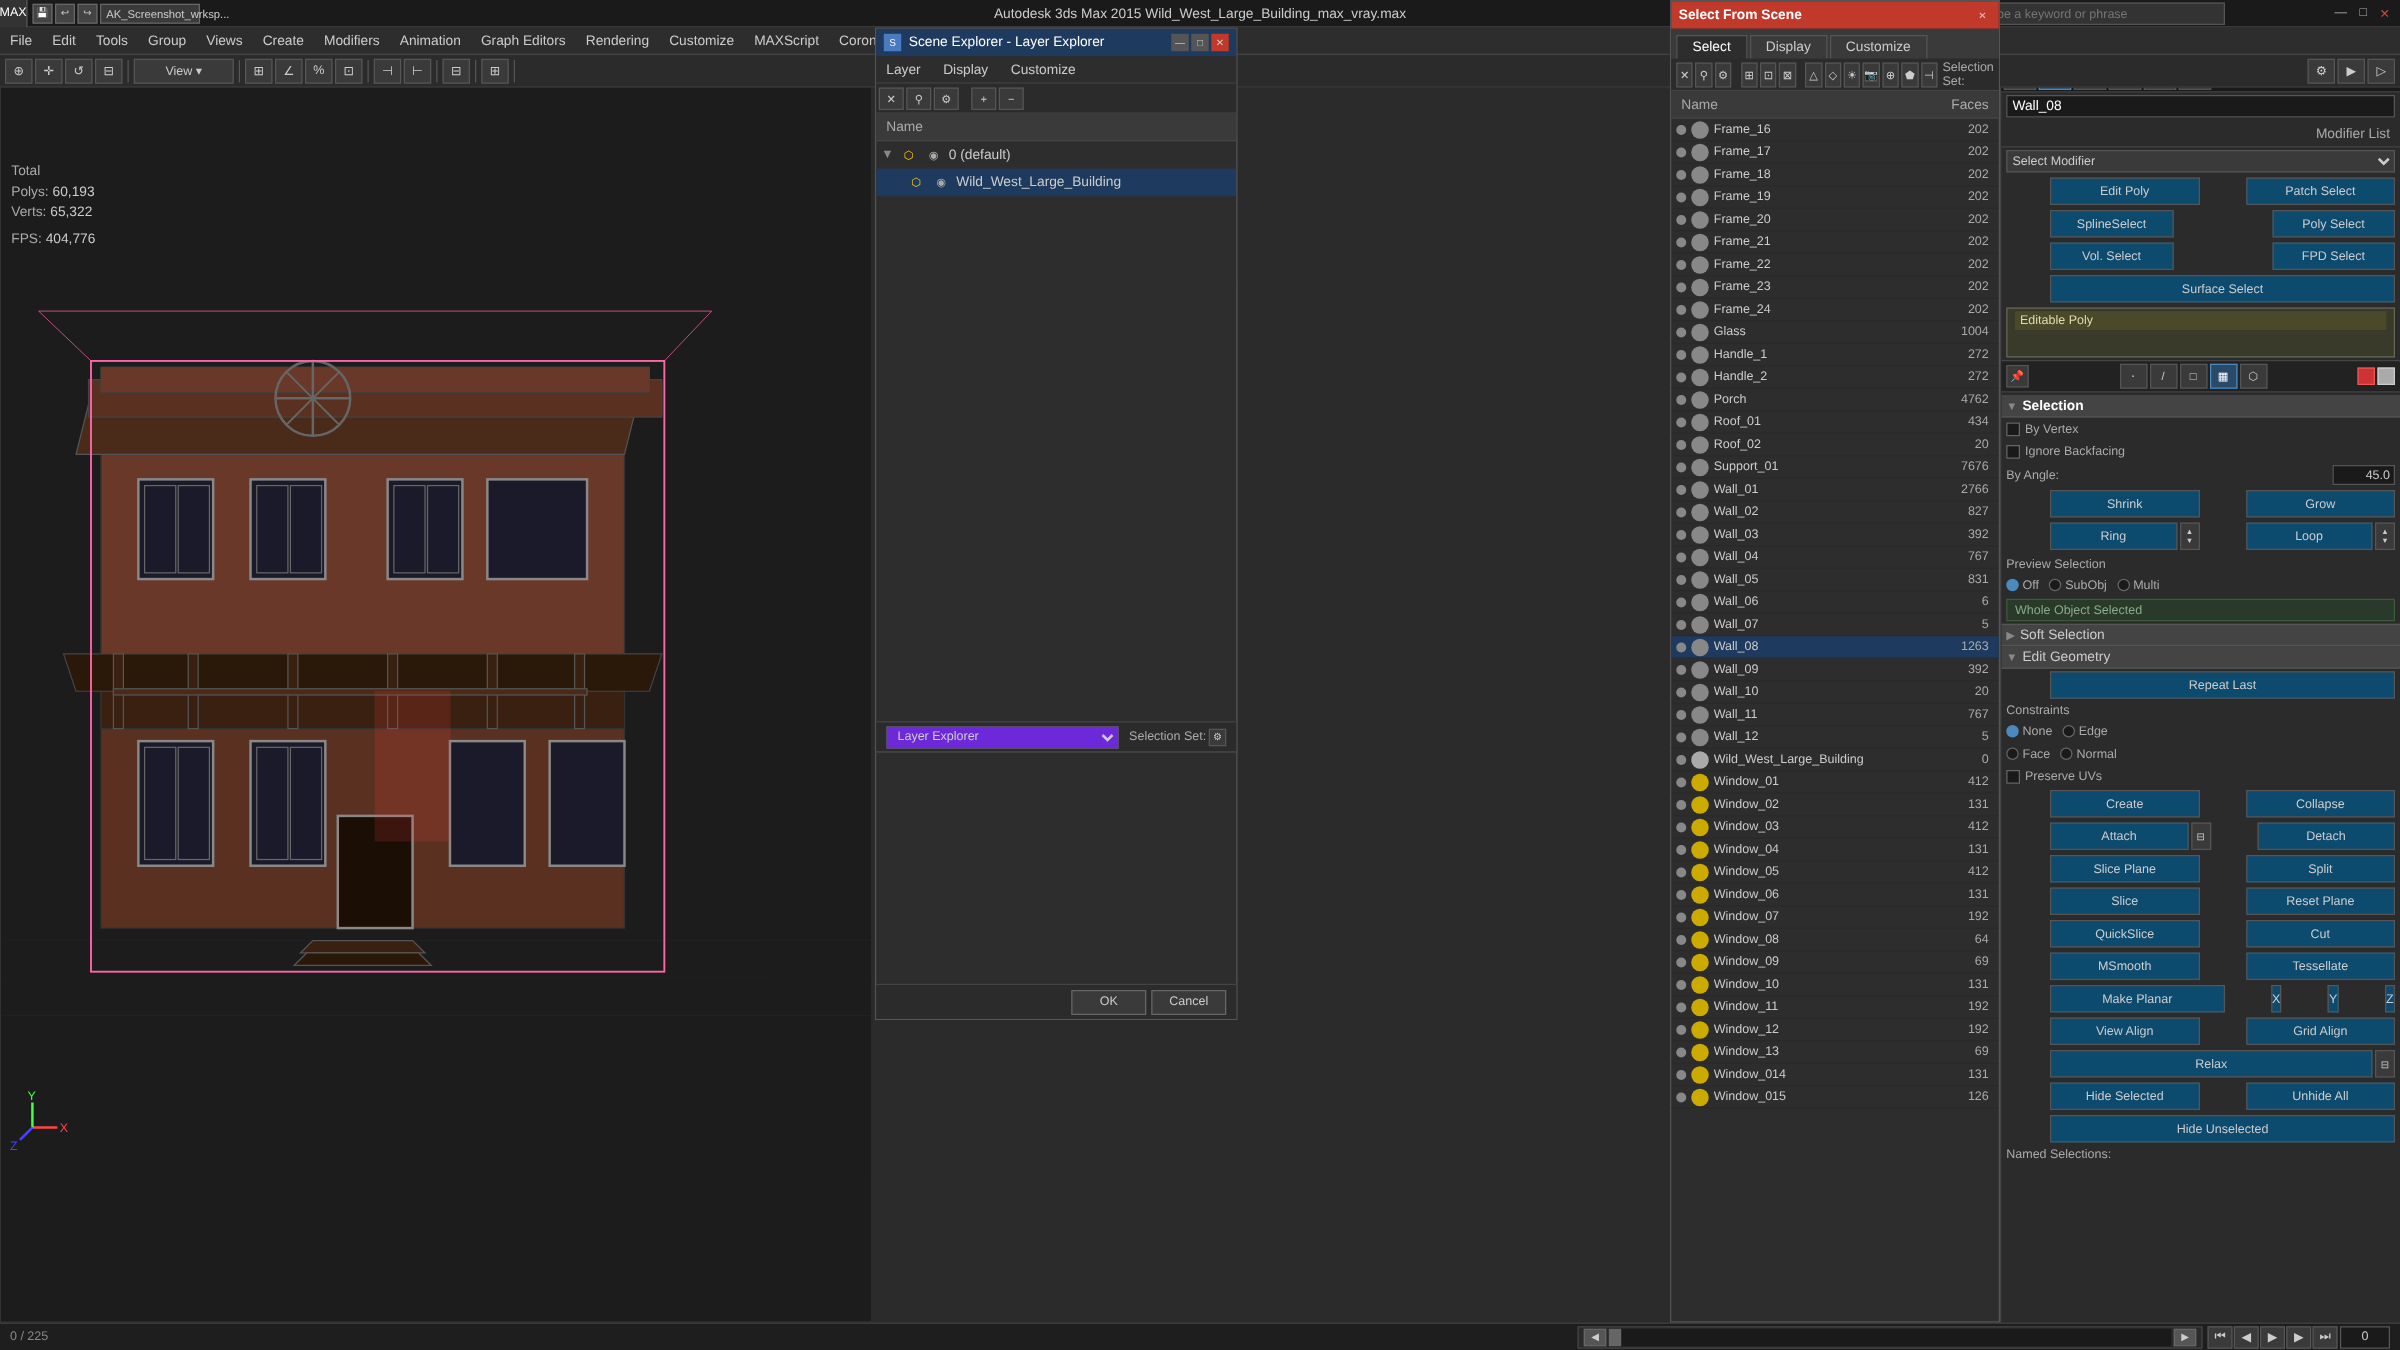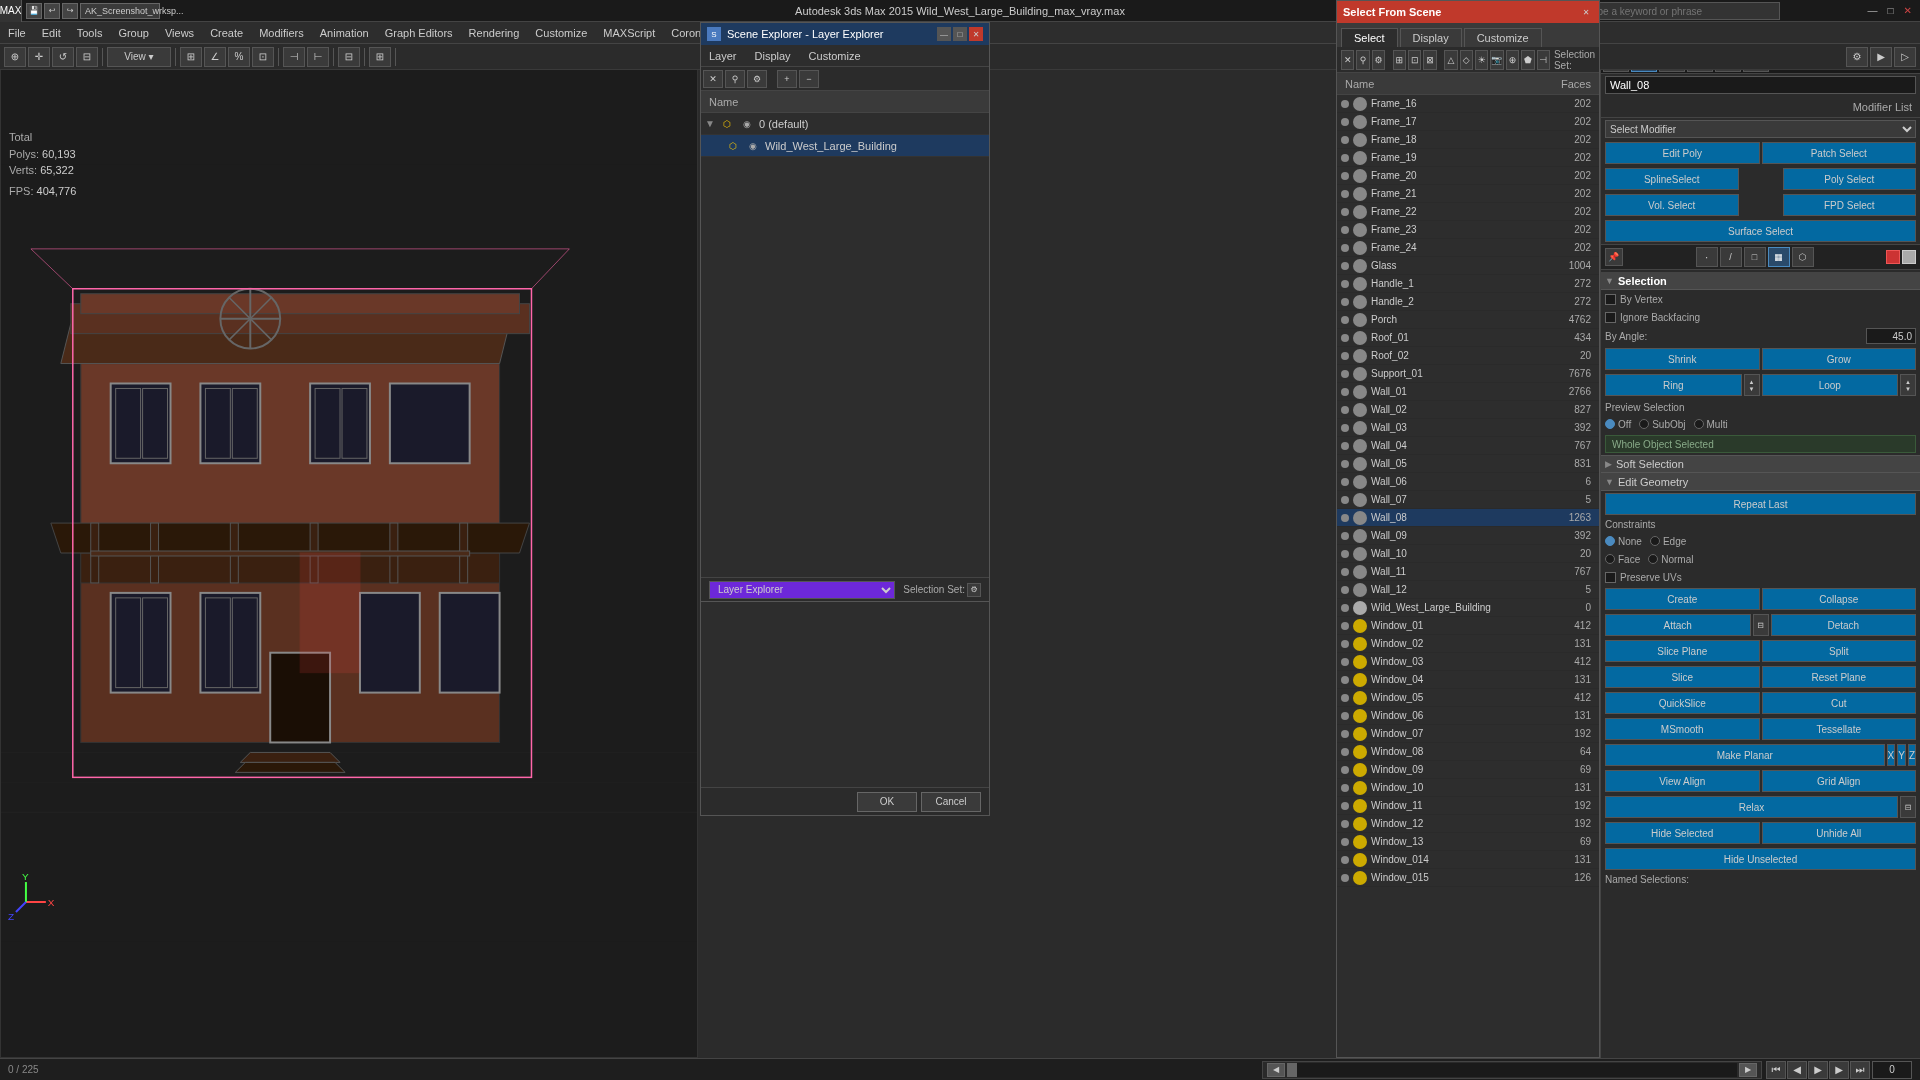--- a/index.html
+++ b/index.html
@@ -495,29 +495,30 @@
       justify-content: flex-end;
     }
     .cmd-btn-row {
       display: flex;
       gap: 2px;
       margin-bottom: 2px;
     }
     .cmd-btn {
       flex: 1;
       height: 22px;
-      background: #0369a1;
+      background: #0c4a6e;
       border: 1px solid #555;
       color: #ccc;
       font-size: 10px;
       cursor: pointer;
       display: flex;
       align-items: center;
       justify-content: center;
       white-space: nowrap;
+      margin-left: 35px;
     }
 
     .cmd-label-row {
       display: flex;
       align-items: center;
       height: 20px;
       padding: 0 4px;
       gap: 4px;
     }
     .cmd-label { font-size: 10px; color: #aaa; flex: 1; }
@@ -632,21 +633,21 @@
   <div class="menu-item">Project Man...</div>
 </div>
 
 <div style="position:absolute;top:44px;left:0;right:0;height:26px;background:#2b2b2b;border-bottom:1px solid #3a3a3a;display:flex;align-items:center;gap:2px;padding:0 4px;z-index:10;">
 
   <div class="toolbar-btn">⊕</div>
   <div class="toolbar-btn">✛</div>
   <div class="toolbar-btn">↺</div>
   <div class="toolbar-btn">⊟</div>
   <div class="toolbar-separator"></div>
-  <div class="toolbar-btn" style="width:64px;text-align:center;">View ▾</div>
+  <div class="toolbar-btn" style="width:80px;text-align:center;">View ▾</div>
   <div class="toolbar-separator"></div>
   <div class="toolbar-btn">⊞</div>
   <div class="toolbar-btn">∠</div>
   <div class="toolbar-btn">%</div>
   <div class="toolbar-btn">⊡</div>
   <div class="toolbar-separator"></div>
   <div class="toolbar-btn">⊣</div>
   <div class="toolbar-btn">⊢</div>
   <div class="toolbar-separator"></div>
   <div class="toolbar-btn">⊟</div>
@@ -1283,20 +1284,23 @@
 
   <div class="cmd-btn-row" style="padding:0 4px 2px;gap:44px;">
     <div class="cmd-btn">Vol. Select</div>
     <div class="cmd-btn">FPD Select</div>
   </div>
 
   <div style="padding:0 4px 2px;">
     <div class="cmd-btn" style="font-size:10px;">Surface Select</div>
   </div>
 
+  <div style="margin:2px 4px;background:#3a3a2a;border:1px solid #666655;padding:2px 6px;font-size:10px;color:#ddddaa;height:40px;overflow:hidden;">
+    <div style="background:#4a4a2a;padding:2px 4px;cursor:pointer;">Editable Poly</div>
+  </div>
 
   <div style="padding:2px 4px;display:flex;align-items:center;gap:2px;border-bottom:1px solid #444;border-top:1px solid #444;background:#222;">
 
     <div style="width:18px;height:18px;background:#3a3a3a;border:1px solid #555;display:flex;align-items:center;justify-content:center;cursor:pointer;font-size:9px;color:#ccc;">📌</div>
     <div style="flex:1;"></div>
 
     <div style="width:22px;height:20px;background:#3a3a3a;border:1px solid #555;display:flex;align-items:center;justify-content:center;cursor:pointer;font-size:11px;color:#ccc;">·</div>
     <div style="width:22px;height:20px;background:#3a3a3a;border:1px solid #555;display:flex;align-items:center;justify-content:center;cursor:pointer;font-size:9px;color:#ccc;">/</div>
     <div style="width:22px;height:20px;background:#3a3a3a;border:1px solid #555;display:flex;align-items:center;justify-content:center;cursor:pointer;font-size:9px;color:#ccc;">□</div>
     <div style="width:22px;height:20px;background:#2a4a6a;border:1px solid #4a8abf;display:flex;align-items:center;justify-content:center;cursor:pointer;font-size:9px;color:#fff;">▦</div>

